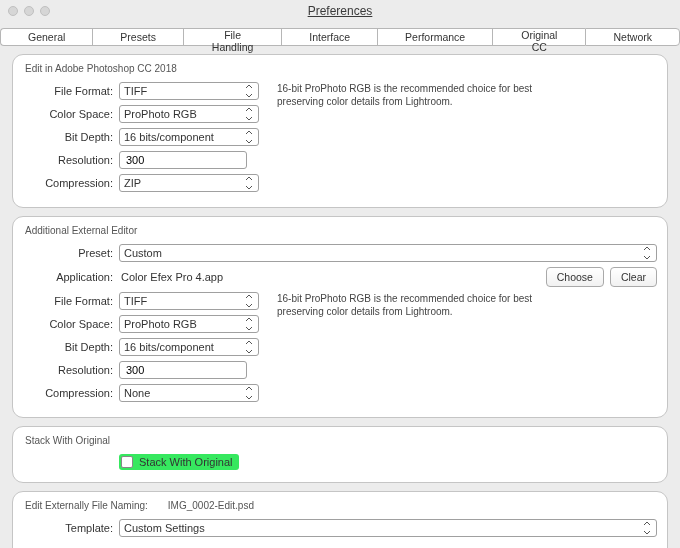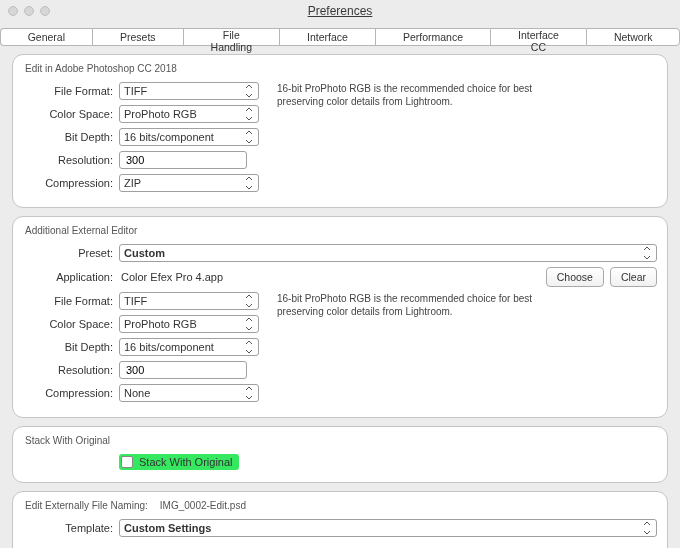--- a/index.html
+++ b/index.html
@@ -59,21 +59,21 @@
   .row .label {
     width: 96px; text-align:right; padding-right:6px; font-size:11px; color:#333;
   }
   .select, .textfield, .wide-select {
     height:18px; font-size:11px;
     border:1px solid #a0a0a0; border-radius:3px;
     background:#fff; display:flex; align-items:center;
     padding:0 4px; position:relative;
   }
   .select { width:140px; padding-right:16px; }
-  .wide-select { width:100%; padding-right:8px;font-weight:bold;}
+  .wide-select { width:100%; padding-right:8px;}
   .textfield { width:128px; }
   .textfield input {
     border:none; outline:none; width:100%; font-size:11px; background:transparent;
   }
   .stepper {
     display:inline-flex; flex-direction:column;
     width:12px; height:16px; justify-content:center;
     position:absolute; right:2px; top:0;
   }
   .stepper svg { width:10px; height:8px; display:block;}
@@ -92,42 +92,42 @@
     padding:2px 6px 2px 2px; border-radius:3px;
   }
   .hl { background:#36e85f; }
   .checkbox {
     width:12px; height:12px; border:1px solid #888; border-radius:2px;
     background:#fff; margin-right:6px;
   }
   .bottombar { display:flex; padding:4px 8px 2px 8px; font-size:10.5px; color:#8a8a8a;}
   .bottombar .right { margin-left:auto; }
   .appval { font-size:11px; color:#333; padding-left:2px;}
-  .fn { display:flex; align-items:center; gap:12px;}
+  .fn { display:flex; align-items:center; gap:20px;}
 </style>
 </head>
 <body>
 
 <div class="titlebar">
   <div class="traffic">
     <span></span>
     <span></span>
     <span></span>
   </div>
   <div class="title">Preferences</div>
 </div>
 
 <div class="tabs">
   <div class="seg">
     <button>General</button>
     <button>Presets</button>
     <button>File Handling</button>
     <button>Interface</button>
     <button>Performance</button>
-    <button>Interface CC</button>
+    <button>Original CC</button>
     <button>Network</button>
   </div>
 </div>
 
 <div class="panel">
   <div class="section-title">Edit in Adobe Photoshop CC 2018</div>
   <div class="flexrow">
     <div style="flex:0 0 auto;">
       <div class="row">
         <div class="label">File Format:</div>

